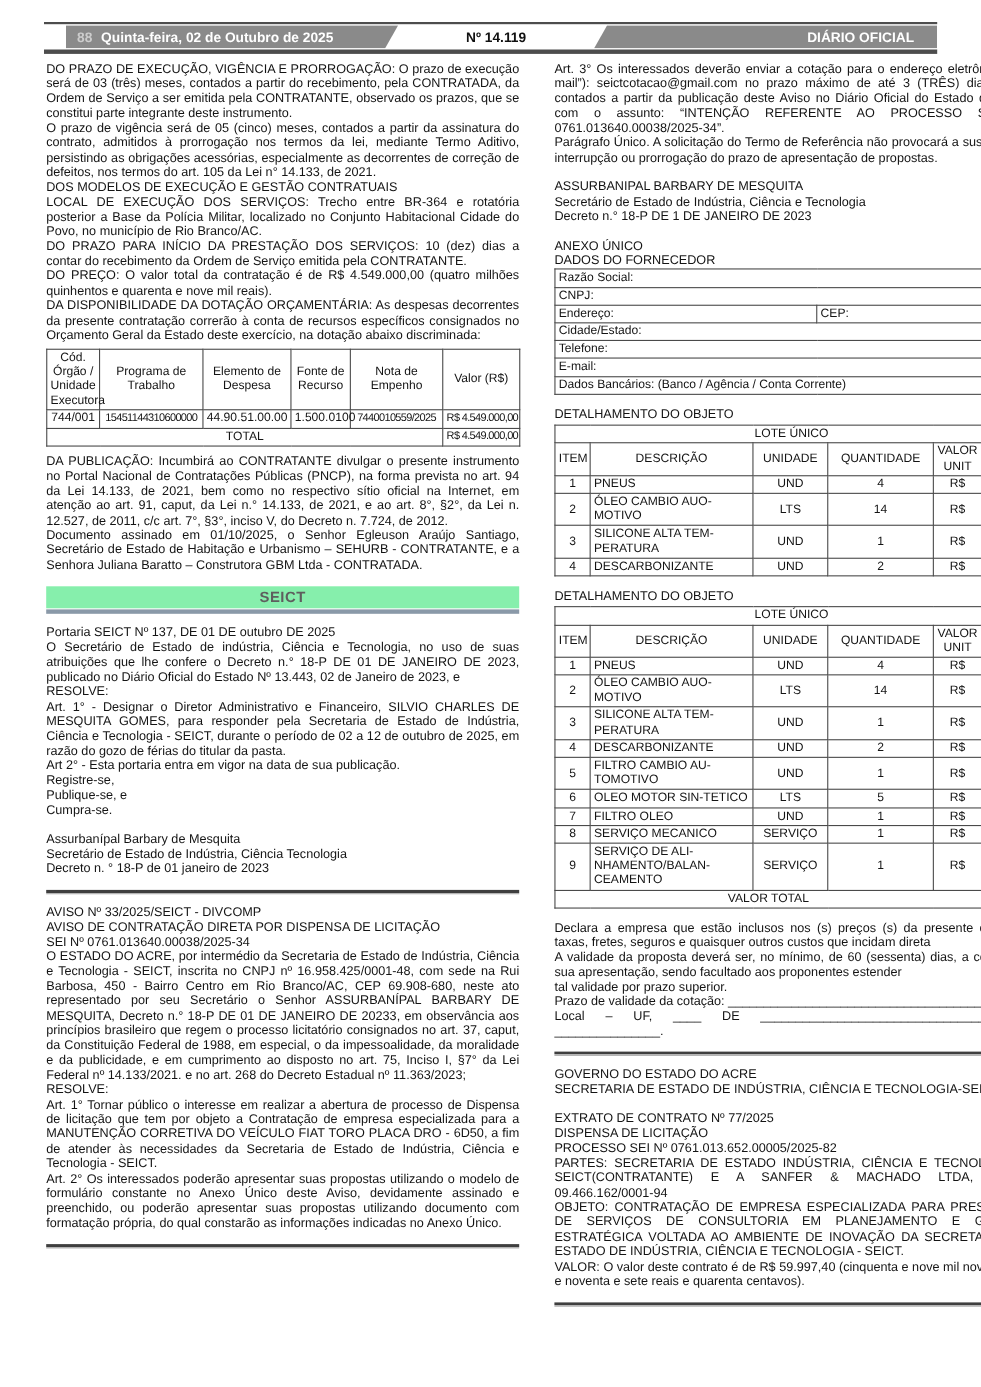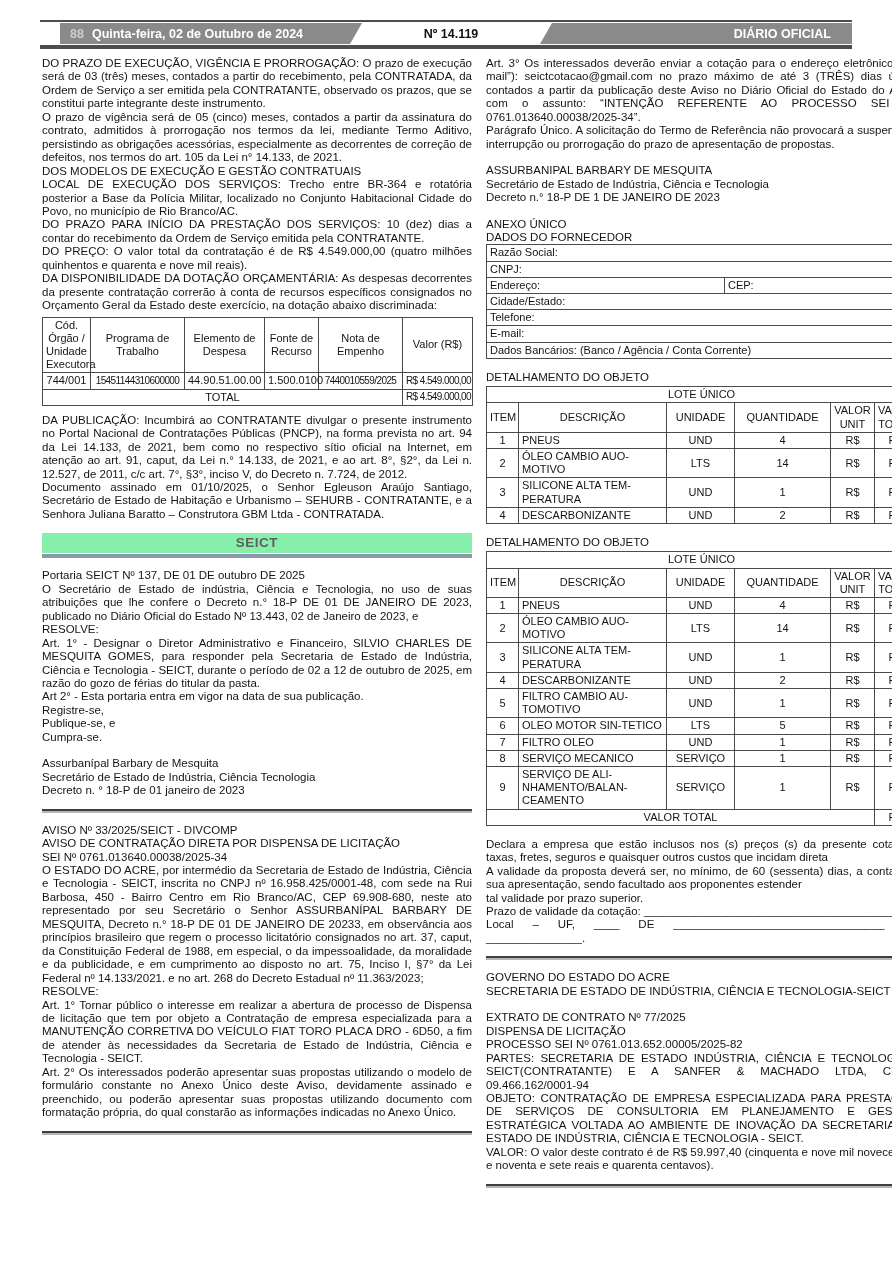--- a/index.html
+++ b/index.html
@@ -24,21 +24,21 @@
   .tab-center { flex:1; display:flex; align-items:center; justify-content:center;
     font-weight:bold; font-size:12.5px; color:#111; }
   .tab-right {
     background:#8a8a8a; width: 312px;
     clip-path: polygon(12px 0, 100% 0, 100% 100%, 0 100%);
     color:#fff; font-weight:bold; font-size:12.5px;
     display:flex; align-items:center; justify-content:flex-end; padding-right:21px;
   }
   .mast-bottomline { height: 4px; background:#4d4d4d; margin: 1px 2px 0 2px; }
   
-  .columns { display:flex; gap:14px; padding: 0 4px; }
+  .columns { display:flex; gap:32px; padding: 0 4px; }
   .col { width:430px; }
   p.para { margin:0; text-align:justify; line-height:1.17; }
   .mt { margin-top:13px; }
   
   table { border-collapse:collapse; width:100%; background:#fff; }
   th, td { border:1px solid #4a4a4a; padding:1px 3px; font-weight:normal;
     font-size:11px; text-align:center; vertical-align:middle; line-height:1.2; }
   .budget { margin:4px 0 8px 0; table-layout:fixed; }
   .condensed { font-size:10px; letter-spacing:-0.6px; white-space:nowrap; }
   .fornecedor { margin:0 0 12px 0; }
@@ -57,21 +57,21 @@
 </head>
 <body>
 
 <div class="page">
 
   <header class="masthead">
     <div class="mast-topline"></div>
     <div class="mast-row">
       <div class="tab-left">
         <span class="page-num">88</span>
-        <span>Quinta-feira, 02 de Outubro de 2024</span>
+        <span>Quinta-feira, 02 de Outubro de 2025</span>
       </div>
       <div class="tab-center">Nº 14.119</div>
       <div class="tab-right">DIÁRIO OFICIAL</div>
     </div>
     <div class="mast-bottomline"></div>
   </header>
 
   <div class="columns">
 
     <section class="col">

